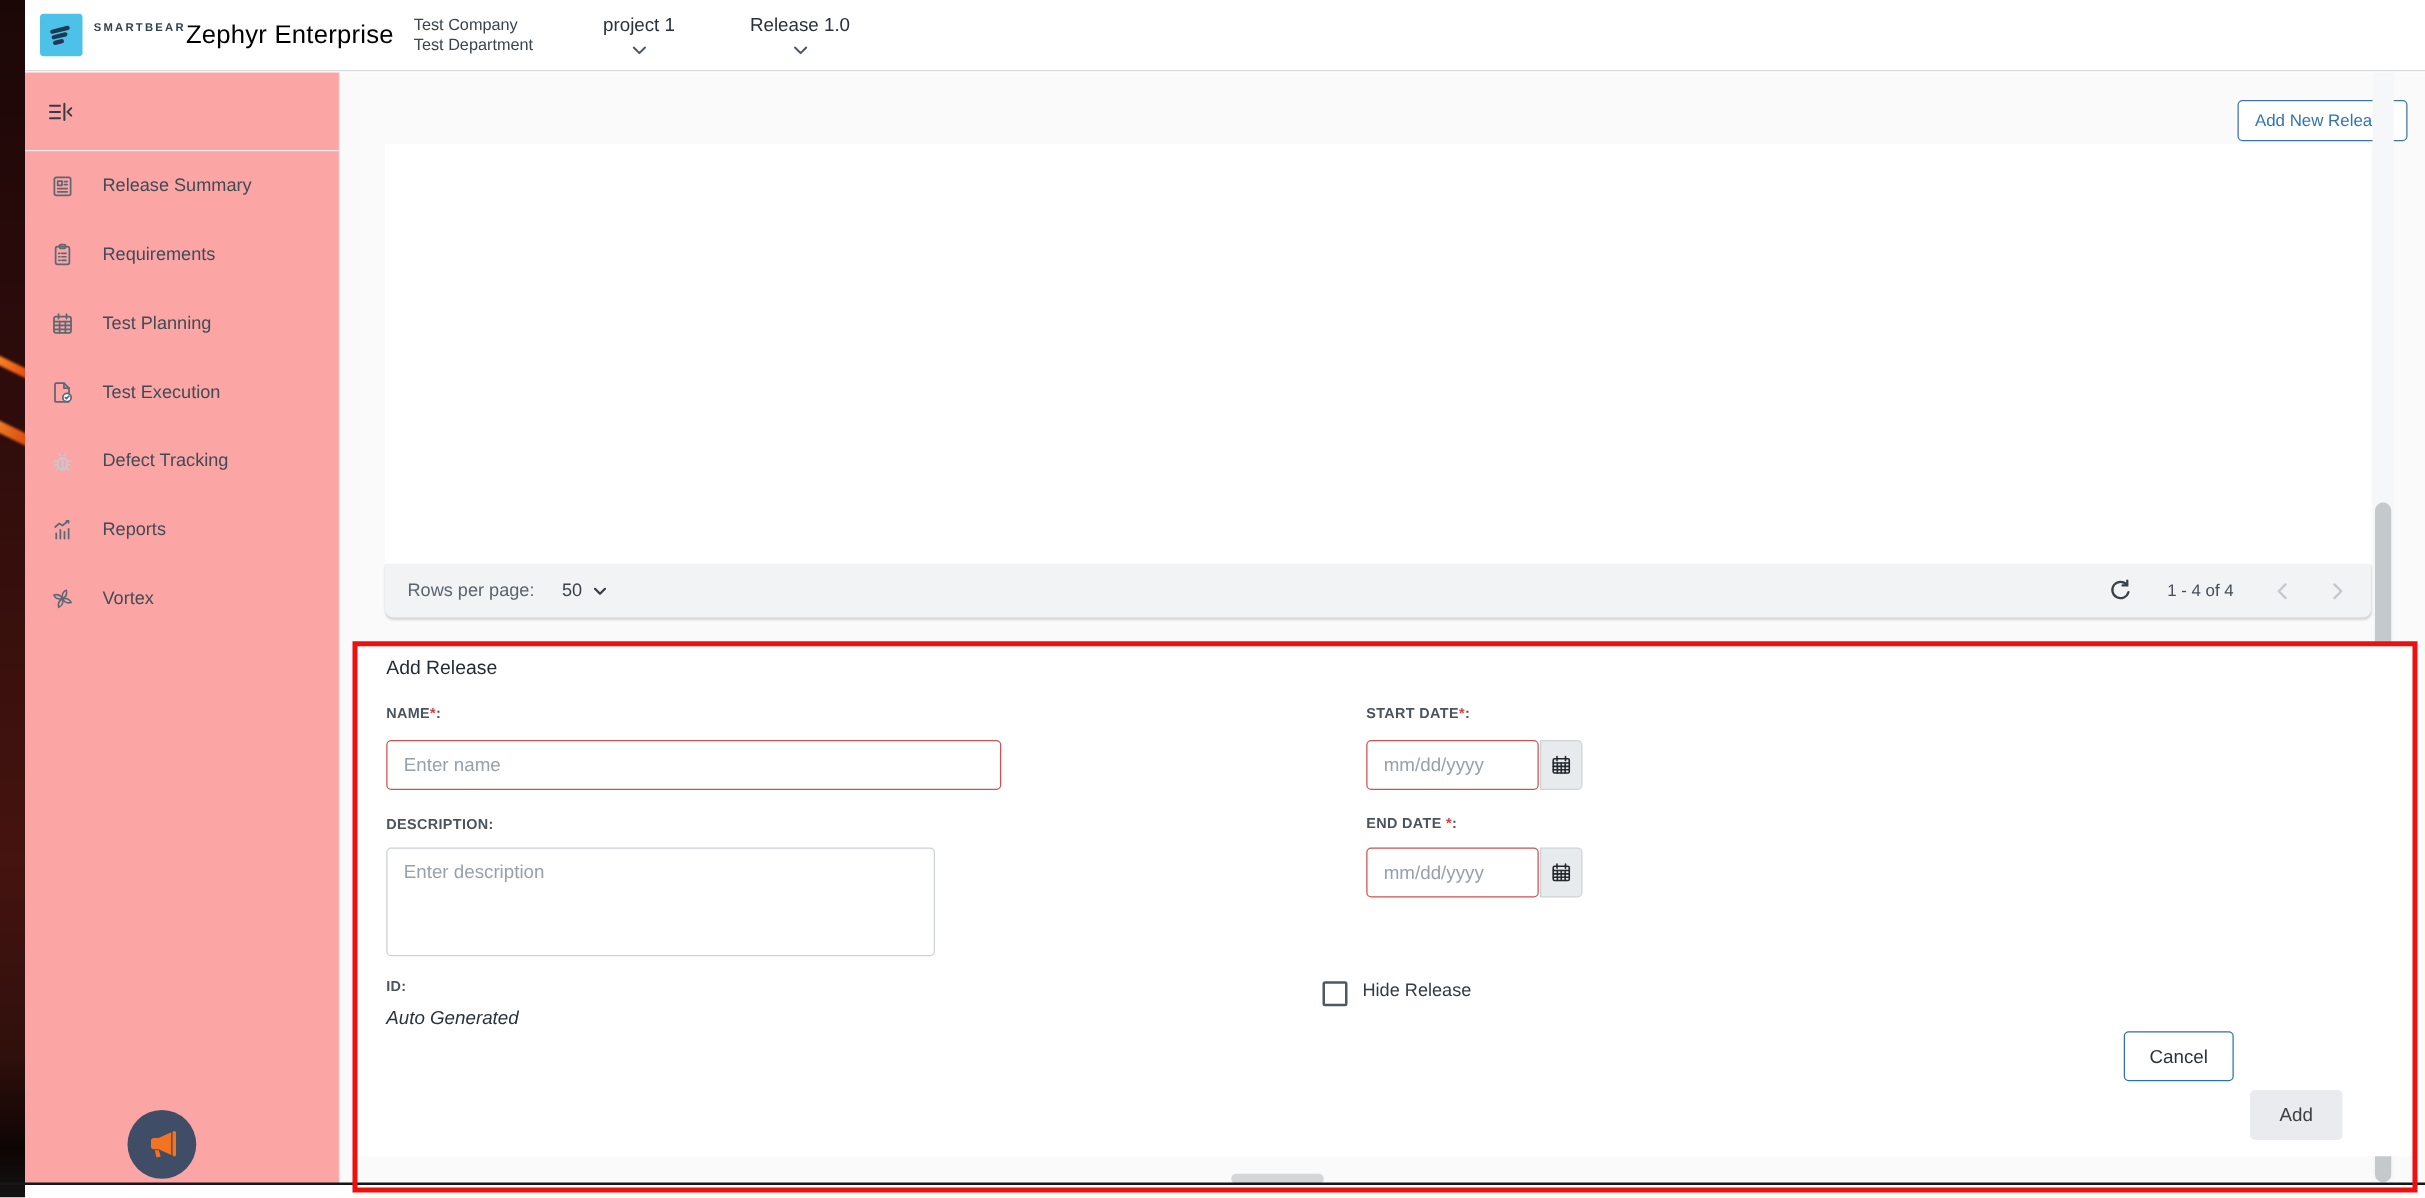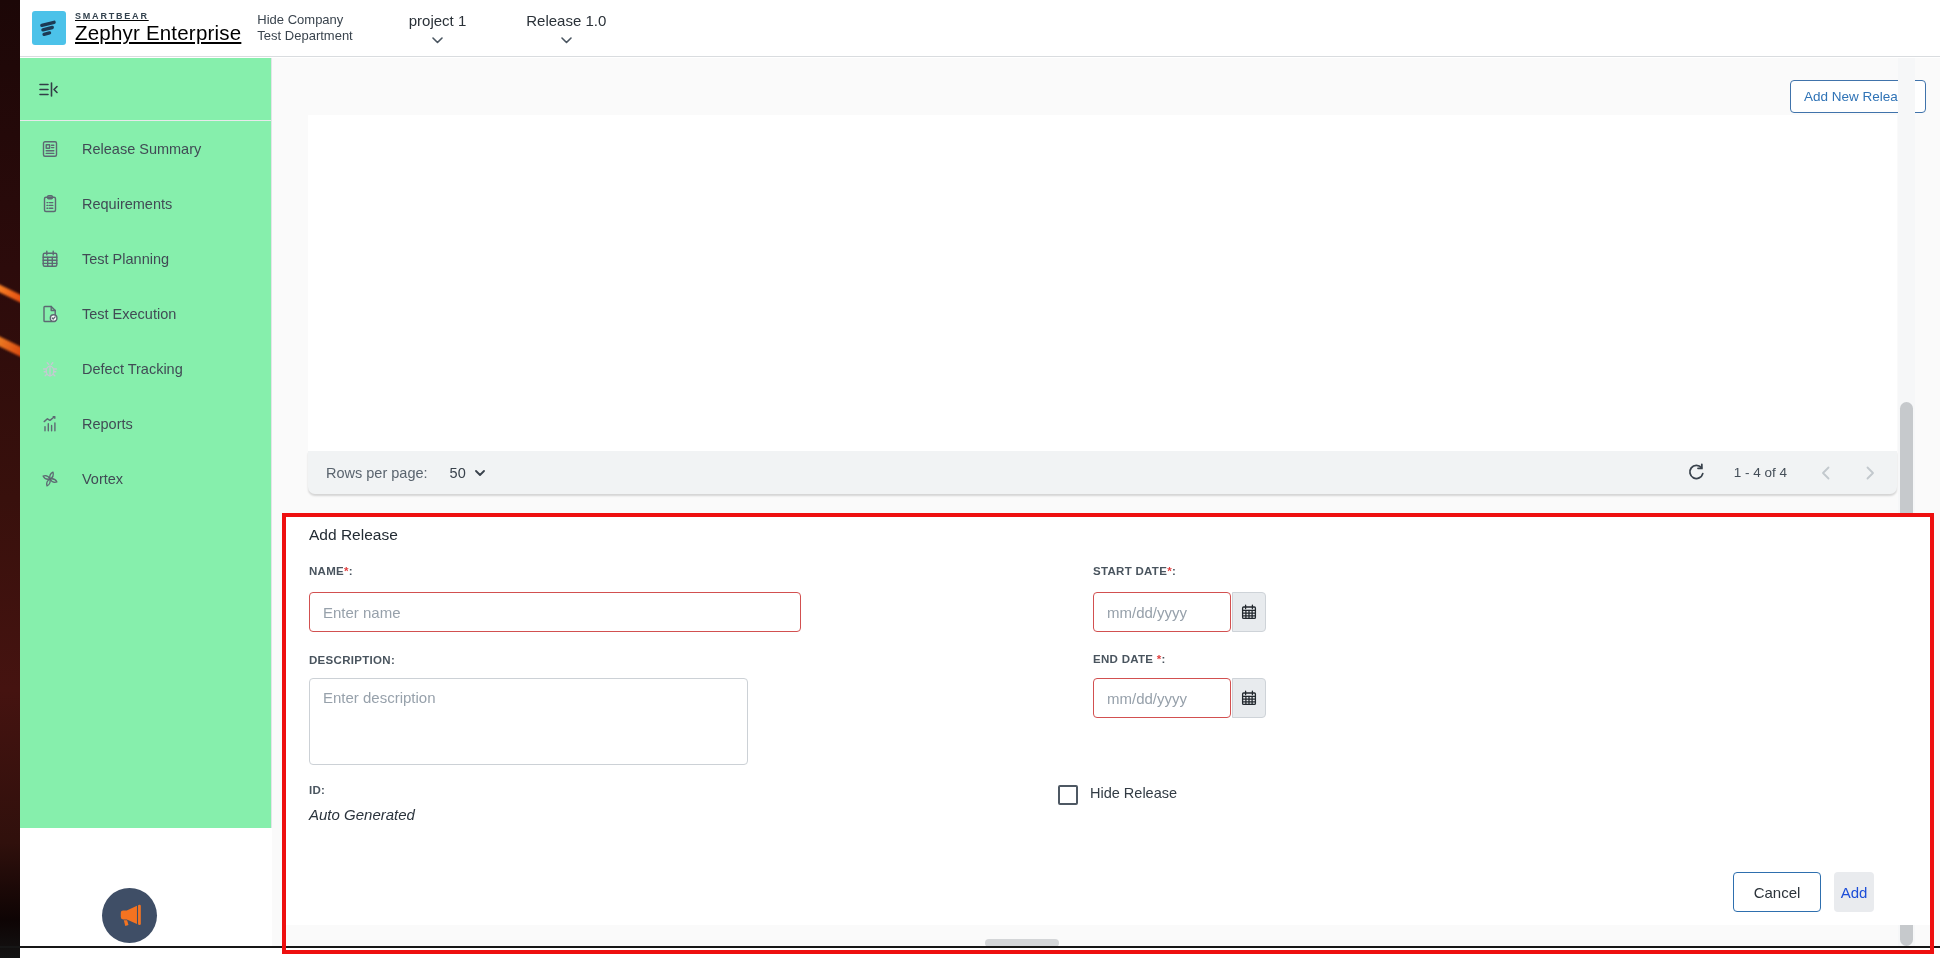--- a/index.html
+++ b/index.html
@@ -12,32 +12,32 @@
   #bg-strip{position:absolute;left:0;top:0;width:20px;height:958px;overflow:hidden;
     background:linear-gradient(180deg,#1c0707 0%,#2c0b0b 28%,#38100c 52%,#451310 72%,#30100c 88%,#0e0404 96%,#131313 100%);}
   .streak{position:absolute;left:-16px;width:60px;background:linear-gradient(90deg,#ff9a2e,#e2470f 70%,rgba(120,30,5,0));filter:blur(1px);transform:rotate(26deg);}
   .streak.s1{top:292px;height:7px;}
   .streak.s2{top:344px;height:9px;opacity:.95;}
   
   #app-header{position:absolute;left:20px;top:0;width:1920px;height:57px;background:#fff;
     border-bottom:1px solid #d9dcdf;display:flex;align-items:center;box-sizing:border-box;padding-left:12px;}
   .logo-wrap{display:flex;align-items:center;gap:9px;}
   .logo-sq{width:34px;height:34px;border-radius:3px;background:#4cc2e9;display:flex;align-items:center;justify-content:center;}
-  .brand-text{display:flex;flex-direction:column;line-height:1;text-decoration:underline;}
+  .brand-text{display:flex;flex-direction:row;line-height:1;}
   .brand-small{font-size:9px;font-weight:bold;letter-spacing:1.8px;color:#33424e;margin-bottom:2px;}
   .brand-big{font-size:20.5px;color:#000000;font-weight:500;letter-spacing:.2px;}
   .org-block{margin-left:16px;font-size:13px;color:#3a444e;line-height:16px;}
   .selector{display:flex;align-items:center;gap:8px;font-size:15px;color:#2a3138;cursor:pointer;flex-direction:column;}
   .sel-project{margin-left:56px;}
   .sel-release{margin-left:60px;}
   .hdr-right{margin-left:auto;display:flex;align-items:center;gap:48px;padding-right:26px;}
   .hdr-link{font-size:15px;color:#23282d;cursor:pointer;}
   .avatar-btn{cursor:pointer;display:flex;align-items:center;}
   
-  #sidebar{position:absolute;left:20px;top:58px;width:252px;height:770px;background:#86efac;
+  #sidebar{position:absolute;left:20px;top:58px;width:252px;height:890px;background:#fca5a5;
     border-right:1px solid #e2e4e7;box-sizing:border-box;z-index:2;}
   .collapse-row{height:62px;display:flex;align-items:center;padding-left:17px;border-bottom:1px solid #e7e9eb;cursor:pointer;}
   .side-item{height:55px;display:flex;align-items:center;padding-left:20px;gap:22px;cursor:pointer;}
   .side-item .lbl{font-size:14.5px;color:#414b55;}
   
   #main{position:absolute;left:272px;top:58px;width:1668px;height:890px;background:#fafafa;}
   .add-btn{position:absolute;top:22px;right:14px;height:33px;padding:0 13px;background:#fff;
     border:1px solid #4073ab;border-radius:4px;color:#2f73b6;font-size:13.5px;font-family:inherit;cursor:pointer;}
   .grid-panel{position:absolute;left:36px;top:57px;width:1589px;height:336px;background:#fff;}
   .grid-footer{position:absolute;left:36px;top:393px;width:1589px;height:43px;background:#f1f3f4;
@@ -72,22 +72,22 @@
   .date-input{width:138px;height:40px;box-sizing:border-box;border:1.5px solid #d25050;border-radius:4px;
     padding:0 13px;font-size:15px;color:#2a333c;font-family:inherit;outline:none;}
   .cal-btn{width:34px;height:40px;margin-left:1px;box-sizing:border-box;background:#e8ebee;border:1px solid #ced3d8;
     border-radius:0 4px 4px 0;display:flex;align-items:center;justify-content:center;cursor:pointer;}
   .hide-row{position:absolute;left:772px;top:268px;display:flex;align-items:flex-start;cursor:pointer;}
   .checkbox{width:16px;height:16px;border:2px solid #4e5863;border-radius:2px;background:#fff;}
   .hide-lbl{margin-left:12px;font-size:14.5px;color:#323b44;}
   .form-actions{position:absolute;right:56px;bottom:13px;display:flex;gap:13px;}
   .btn-cancel{width:88px;height:40px;background:#fff;border:1.5px solid #2e6fae;border-radius:4px;
     font-size:15px;color:#2c333a;font-family:inherit;cursor:pointer;}
-  .btn-add{width:40px;height:40px;background:#e9ebee;border:none;border-radius:4px;
-    font-size:15px;color:#1d4ed8;font-family:inherit;cursor:default;}
+  .btn-add{width:74px;height:40px;background:#e9ebee;border:none;border-radius:4px;
+    font-size:15px;color:#404040;font-family:inherit;cursor:default;margin-top:47px;}
   
   #red-rect{position:absolute;left:282px;top:513px;width:1652px;height:441px;box-sizing:border-box;
     border:4px solid #ee0f0f;z-index:30;pointer-events:none;}
   #black-line{position:absolute;left:0;top:946px;width:1940px;height:2px;background:#161616;z-index:20;}
   #v-track{position:absolute;left:1898px;top:58px;width:17px;height:888px;background:#f6f7f8;z-index:8;}
   #v-thumb{position:absolute;left:1900px;top:402px;width:13px;height:544px;background:#c6c9cc;border-radius:7px;z-index:9;cursor:pointer;}
   #h-thumb{position:absolute;left:985px;top:939px;width:74px;height:8px;background:#d4d6d8;border-radius:4px;z-index:9;cursor:pointer;}
   #megaphone-btn{position:absolute;left:102px;top:888px;width:55px;height:55px;border-radius:50%;
     background:#3f4e66;z-index:40;display:flex;align-items:center;justify-content:center;cursor:pointer;border:none;}
   svg{display:block;}
@@ -110,21 +110,21 @@
           <rect x="4" y="15.2" width="9" height="3.4" rx="1.7"></rect>
         </g>
       </svg>
     </div>
     <div class="brand-text">
       <span class="brand-small">SMARTBEAR</span>
       <span class="brand-big">Zephyr Enterprise</span>
     </div>
   </div>
   <div class="org-block">
-    <div>Hide Company</div>
+    <div>Test Company</div>
     <div>Test Department</div>
   </div>
   <div class="selector sel-project">
     <span>project 1</span>
     <svg width="11" height="7" viewBox="0 0 11 7">
         <path d="M1 1l4.5 4.5L10 1" fill="none" stroke="#4a5560" stroke-width="1.6" stroke-linecap="round" stroke-linejoin="round"></path>
       </svg>
   </div>
   <div class="selector sel-release">
     <span>Release 1.0</span>

